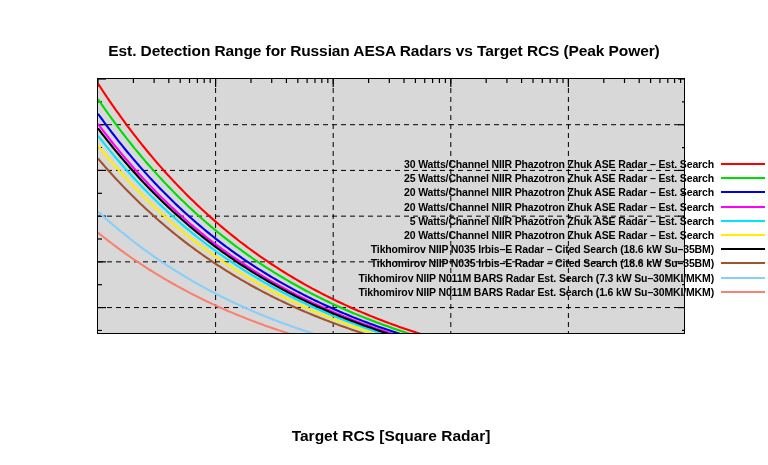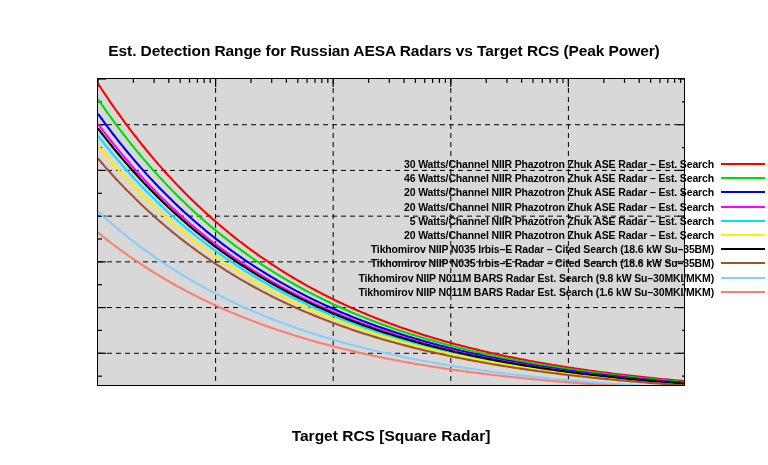--- a/index.html
+++ b/index.html
@@ -31,21 +31,21 @@
     font-weight: bold;
     color: #000000;
     letter-spacing: -0.1px;
     white-space: nowrap;
   }
   #plot-wrap {
     position: absolute;
     left: 97px;
     top: 66px;
     width: 588px;
-    height: 308px;
+    height: 256px;
   }
   #plot-area {
     position: absolute;
     left: 0; top: 0;
     width: 100%;
     height: 100%;
     background: #d8d8d8;
     border: 1.5px solid #000000;
     box-sizing: border-box;
     overflow: hidden;
@@ -274,21 +274,21 @@
         <div class="xtick-label" style="left: 470.4px;">0.001</div>
         <div class="xtick-label" style="left: 588px;">0.0001</div>
       </div>
 
     <div id="legend">
         <div class="legend-row">
           <span class="legend-text">30 Watts/Channel NIIR Phazotron Zhuk ASE Radar – Est. Search</span>
           <span class="legend-swatch" style="border-top-color: rgb(255, 0, 0);"></span>
         </div>
         <div class="legend-row">
-          <span class="legend-text">46 Watts/Channel NIIR Phazotron Zhuk ASE Radar – Est. Search</span>
+          <span class="legend-text">25 Watts/Channel NIIR Phazotron Zhuk ASE Radar – Est. Search</span>
           <span class="legend-swatch" style="border-top-color: rgb(0, 221, 0);"></span>
         </div>
         <div class="legend-row">
           <span class="legend-text">20 Watts/Channel NIIR Phazotron Zhuk ASE Radar – Est. Search</span>
           <span class="legend-swatch" style="border-top-color: rgb(0, 0, 238);"></span>
         </div>
         <div class="legend-row">
           <span class="legend-text">20 Watts/Channel NIIR Phazotron Zhuk ASE Radar – Est. Search</span>
           <span class="legend-swatch" style="border-top-color: rgb(255, 0, 255);"></span>
         </div>
@@ -302,21 +302,21 @@
         </div>
         <div class="legend-row">
           <span class="legend-text">Tikhomirov NIIP N035 Irbis–E Radar – Cited Search (18.6 kW Su–35BM)</span>
           <span class="legend-swatch" style="border-top-color: rgb(0, 0, 0);"></span>
         </div>
         <div class="legend-row">
           <span class="legend-text">Tikhomirov NIIP N035 Irbis–E Radar – Cited Search (18.6 kW Su–35BM)</span>
           <span class="legend-swatch" style="border-top-color: rgb(160, 82, 45);"></span>
         </div>
         <div class="legend-row">
-          <span class="legend-text">Tikhomirov NIIP N011M BARS Radar Est. Search (9.8 kW Su–30MKI/MKM)</span>
+          <span class="legend-text">Tikhomirov NIIP N011M BARS Radar Est. Search (7.3 kW Su–30MKI/MKM)</span>
           <span class="legend-swatch" style="border-top-color: rgb(135, 206, 250);"></span>
         </div>
         <div class="legend-row">
           <span class="legend-text">Tikhomirov NIIP N011M BARS Radar Est. Search (1.6 kW Su–30MKI/MKM)</span>
           <span class="legend-swatch" style="border-top-color: rgb(250, 128, 114);"></span>
         </div>
       </div>
   </div>
 
   <div id="xlabel">Target RCS [Square Radar]</div>

